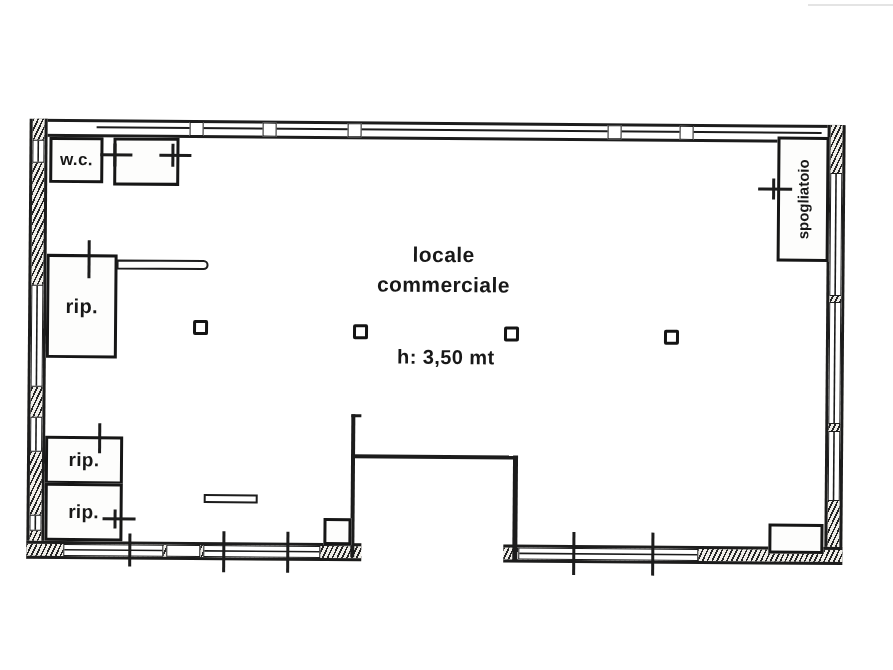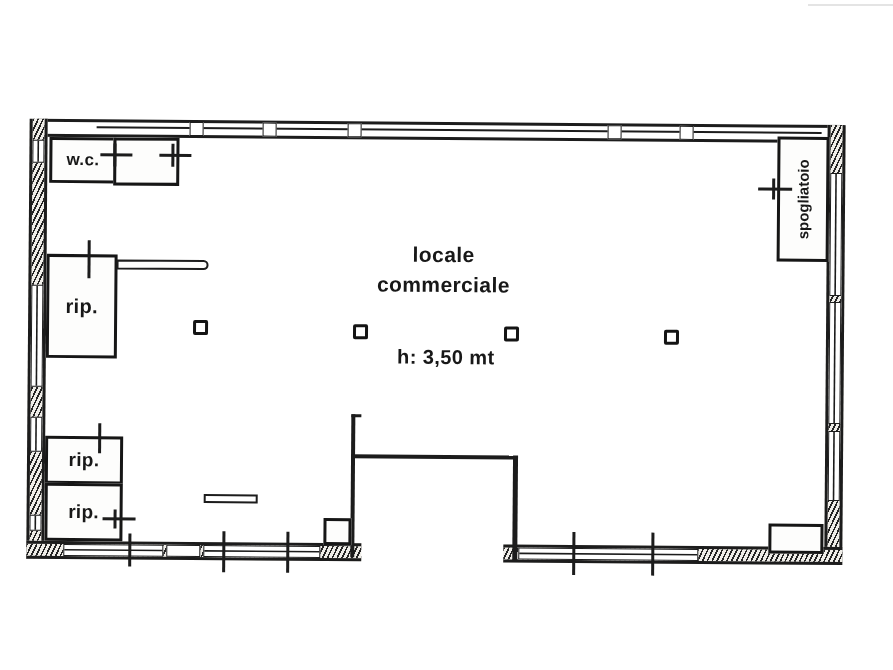--- a/index.html
+++ b/index.html
@@ -64,21 +64,21 @@
     <div class="win win-h" style="left:205px;top:547px;width:117px;height:12px;"></div>
 
     <div class="strip b-tb hatch" style="left:505px;top:544px;width:339px;height:18px;"></div>
     <div class="win win-h" style="left:520px;top:547px;width:180px;height:12px;"></div>
 
     <div class="abs ink" style="left:352px;top:415px;width:4px;height:143px;"></div>
     <div class="abs ink" style="left:352px;top:415px;width:10px;height:3px;"></div>
     <div class="abs ink" style="left:352px;top:455px;width:166px;height:4px;"></div>
     <div class="abs ink" style="left:514px;top:455px;width:5px;height:106px;"></div>
 
-    <div class="room" style="left:48px;top:140px;width:67px;height:46px;">
+    <div class="room" style="left:48px;top:140px;width:54px;height:46px;">
       <span class="lbl lbl-wc">w.c.</span>
     </div>
     <div class="room" style="left:112px;top:140px;width:66px;height:48px;"></div>
 
     <div class="room" style="left:46px;top:257px;width:71px;height:104px;">
       <span class="lbl lbl-rip">rip.</span>
     </div>
 
     <div class="abs" style="left:116px;top:262px;width:92px;height:10px;border:2px solid #1c1c1c;
          background:#fdfdfc;border-radius:0 6px 6px 0;"></div>

